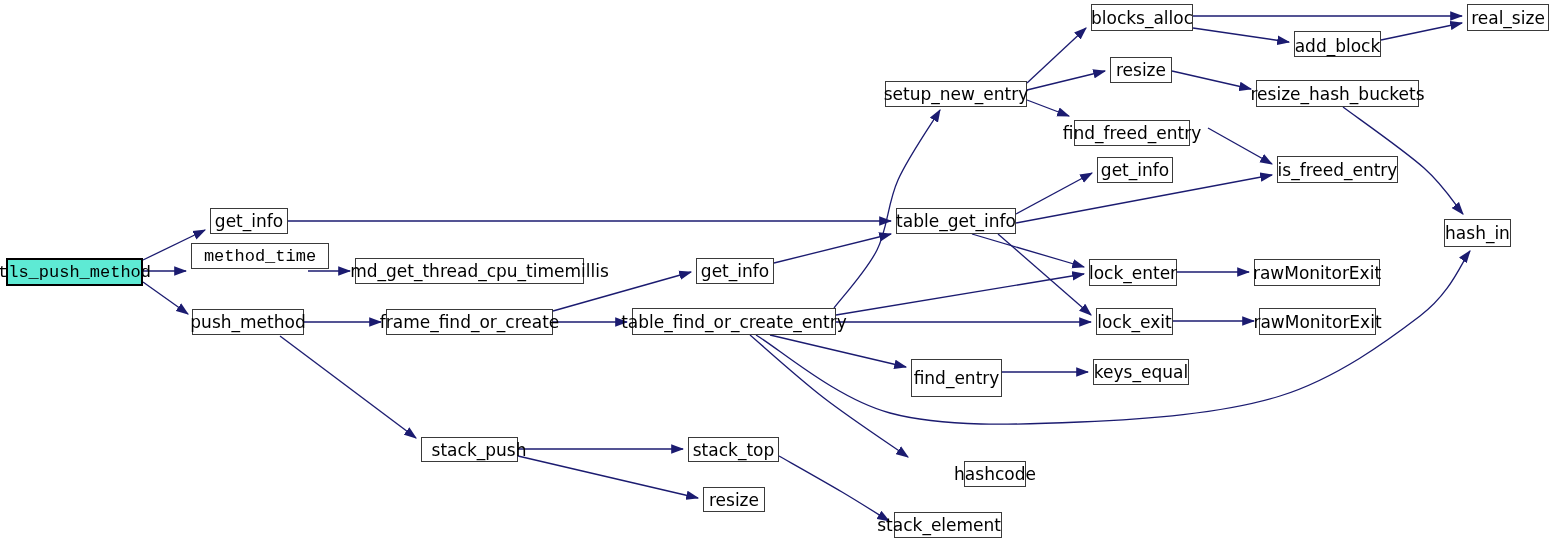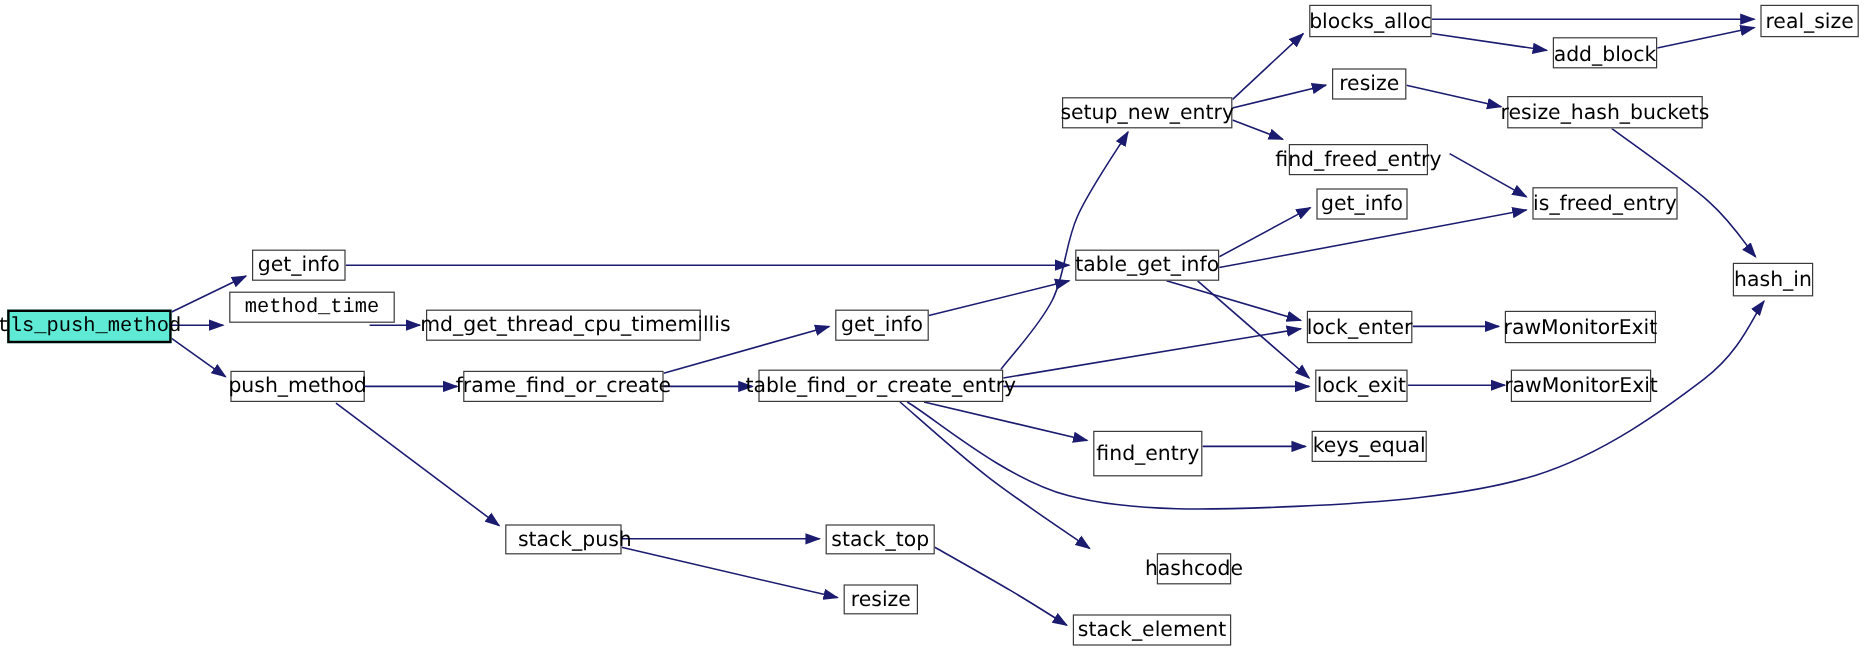--- a/index.html
+++ b/index.html
@@ -148,21 +148,21 @@
       </div>
       <div class="node" style="left: 911px; top: 359px; width: 91px; height: 38px;">
         <span>find_entry</span>
       </div>
       <div class="node" style="left: 1093px; top: 359px; width: 96px; height: 26px;">
         <span>keys_equal</span>
       </div>
       <div class="node" style="left: 964px; top: 461px; width: 62px; height: 26px;">
         <span>hashcode</span>
       </div>
-      <div class="node" style="left: 894px; top: 512px; width: 132px; height: 26px;">
+      <div class="node" style="left: 894px; top: 512px; width: 108px; height: 26px; justify-content: flex-end;">
         <span>stack_element</span>
       </div>
       <div class="node" style="left: 421px; top: 437px; width: 97px; height: 25px; padding-left: 19px;">
         <span>stack_push</span>
       </div>
       <div class="node" style="left: 688px; top: 437px; width: 91px; height: 25px;">
         <span>stack_top</span>
       </div>
       <div class="node" style="left: 703px; top: 487px; width: 62px; height: 25px;">
         <span>resize</span>

